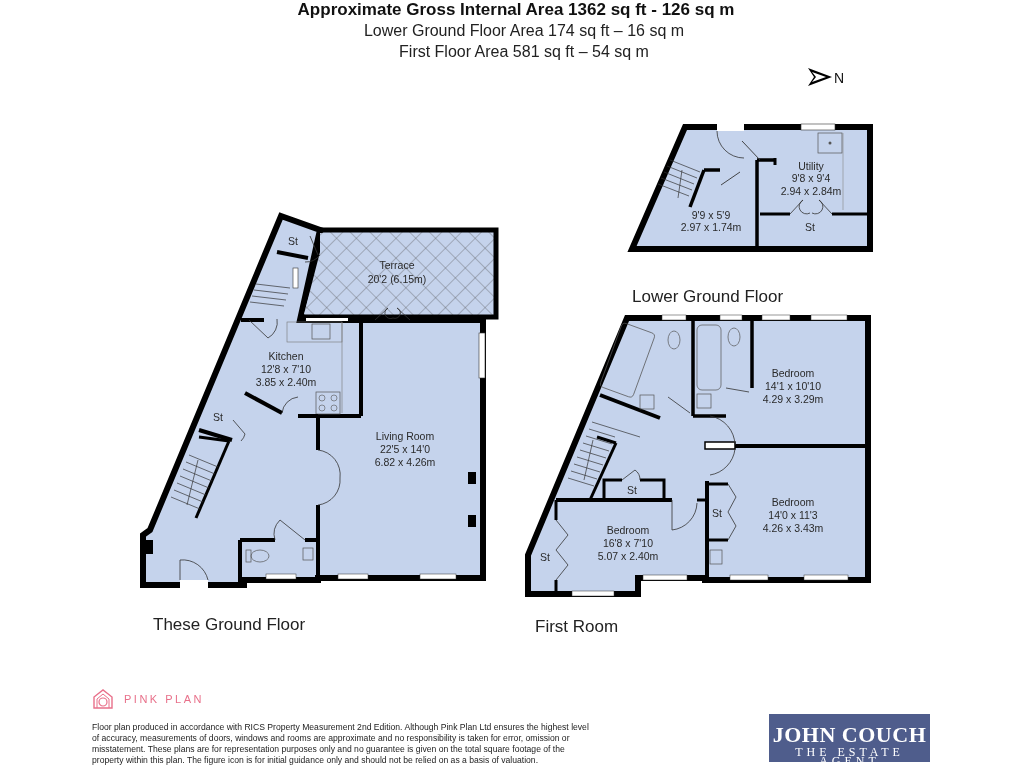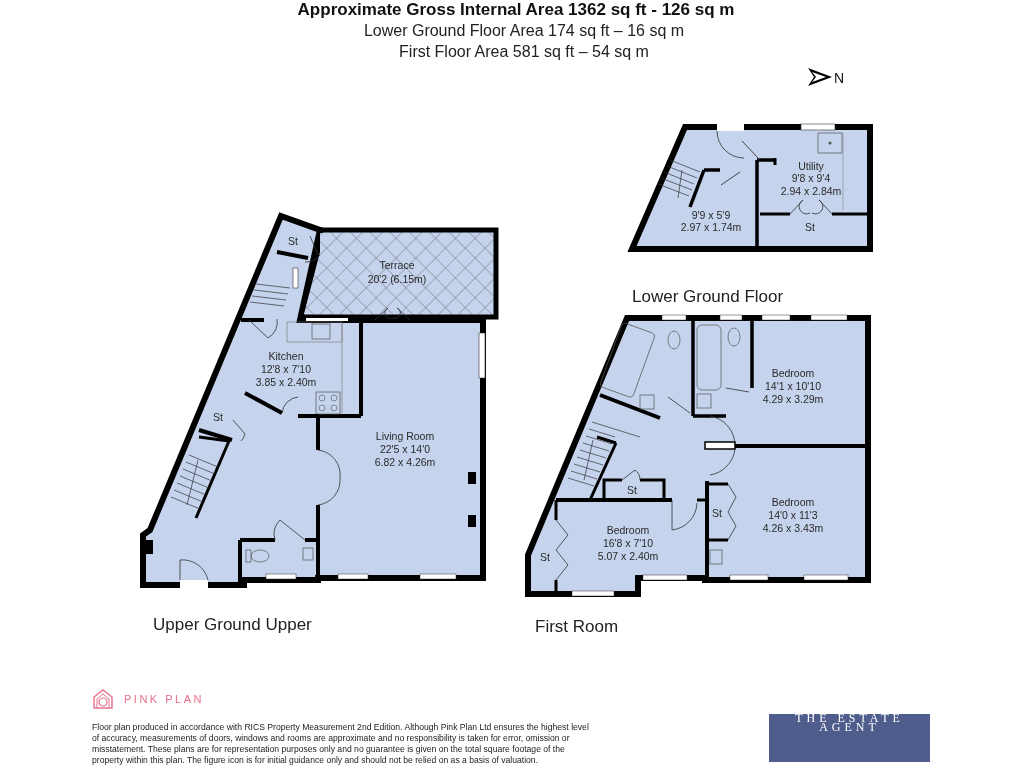--- a/index.html
+++ b/index.html
@@ -255,29 +255,30 @@
     <rect x="643" y="575" width="44" height="5" fill="#fff" stroke="#333" stroke-width="0.5"></rect>
     <rect x="730" y="575" width="38" height="5" fill="#fff" stroke="#333" stroke-width="0.5"></rect>
     <rect x="804" y="575" width="44" height="5" fill="#fff" stroke="#333" stroke-width="0.5"></rect>
     <text class="room-label" x="628" y="534">Bedroom</text>
     <text class="room-label" x="628" y="547">16'8 x 7'10</text>
     <text class="room-label" x="628" y="560">5.07 x 2.40m</text>
   </g>
 </svg>
 
 <div class="floor-label" style="left:632px; top:267px;margin-top:20px;">Lower Ground Floor</div>
-<div class="floor-label" style="left:153px; top:615px;">Upper Ground Upper</div>
+<div class="floor-label" style="left:153px; top:615px;">These Ground Floor</div>
 <div class="floor-label" style="left:535px; top:617px;">First Room</div>
 
 <div class="pinkplan">
   <svg width="22" height="22" viewBox="0 0 22 22">
     <path d="M2,20 L2,9 L11,2 L20,9 L20,20 Z" fill="none" stroke="#e8708a" stroke-width="1.4"></path>
     <path d="M5,20 L5,11 L11,6 L17,11 L17,20" fill="none" stroke="#e8708a" stroke-width="1"></path>
     <ellipse cx="11" cy="14" rx="4" ry="4" fill="none" stroke="#e8708a" stroke-width="1.2"></ellipse>
   </svg>
   <span class="logo-text">PINK PLAN</span>
 </div>
 
 <div class="disclaimer">Floor plan produced in accordance with RICS Property Measurement 2nd Edition. Although Pink Plan Ltd ensures the highest level of accuracy, measurements of doors, windows and rooms are approximate and no responsibility is taken for error, omission or misstatement. These plans are for representation purposes only and no guarantee is given on the total square footage of the property within this plan. The figure icon is for initial guidance only and should not be relied on as a basis of valuation.</div>
 
 <div class="brand">
+  <div class="name">JOHN COUCH</div>
   <div class="tag">THE ESTATE AGENT</div>
 </div>
 
 </body></html>

